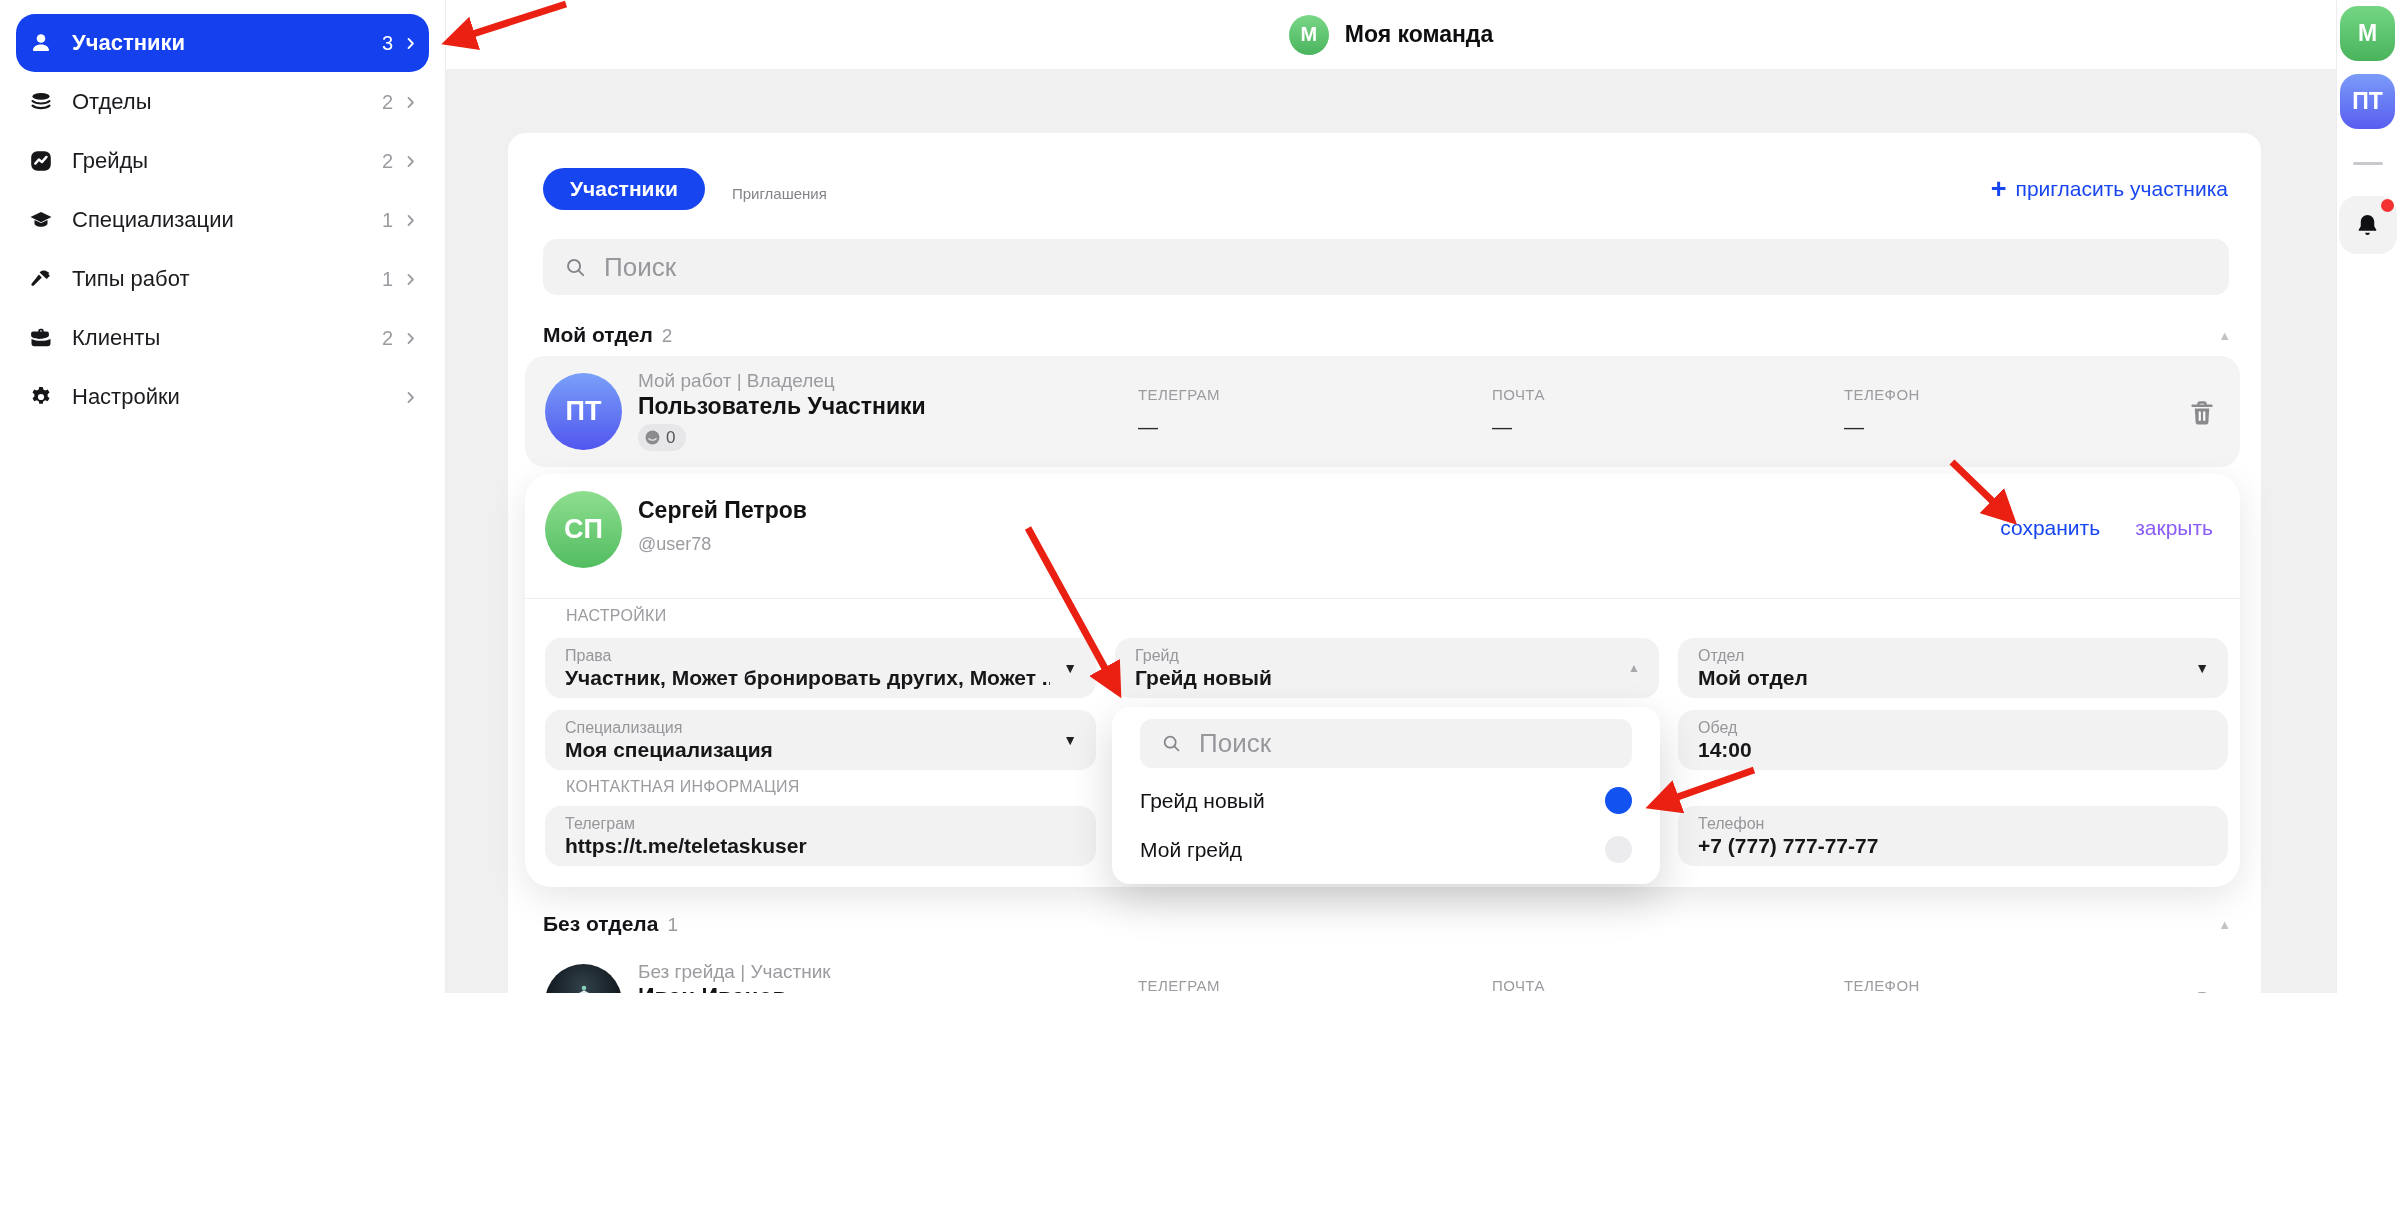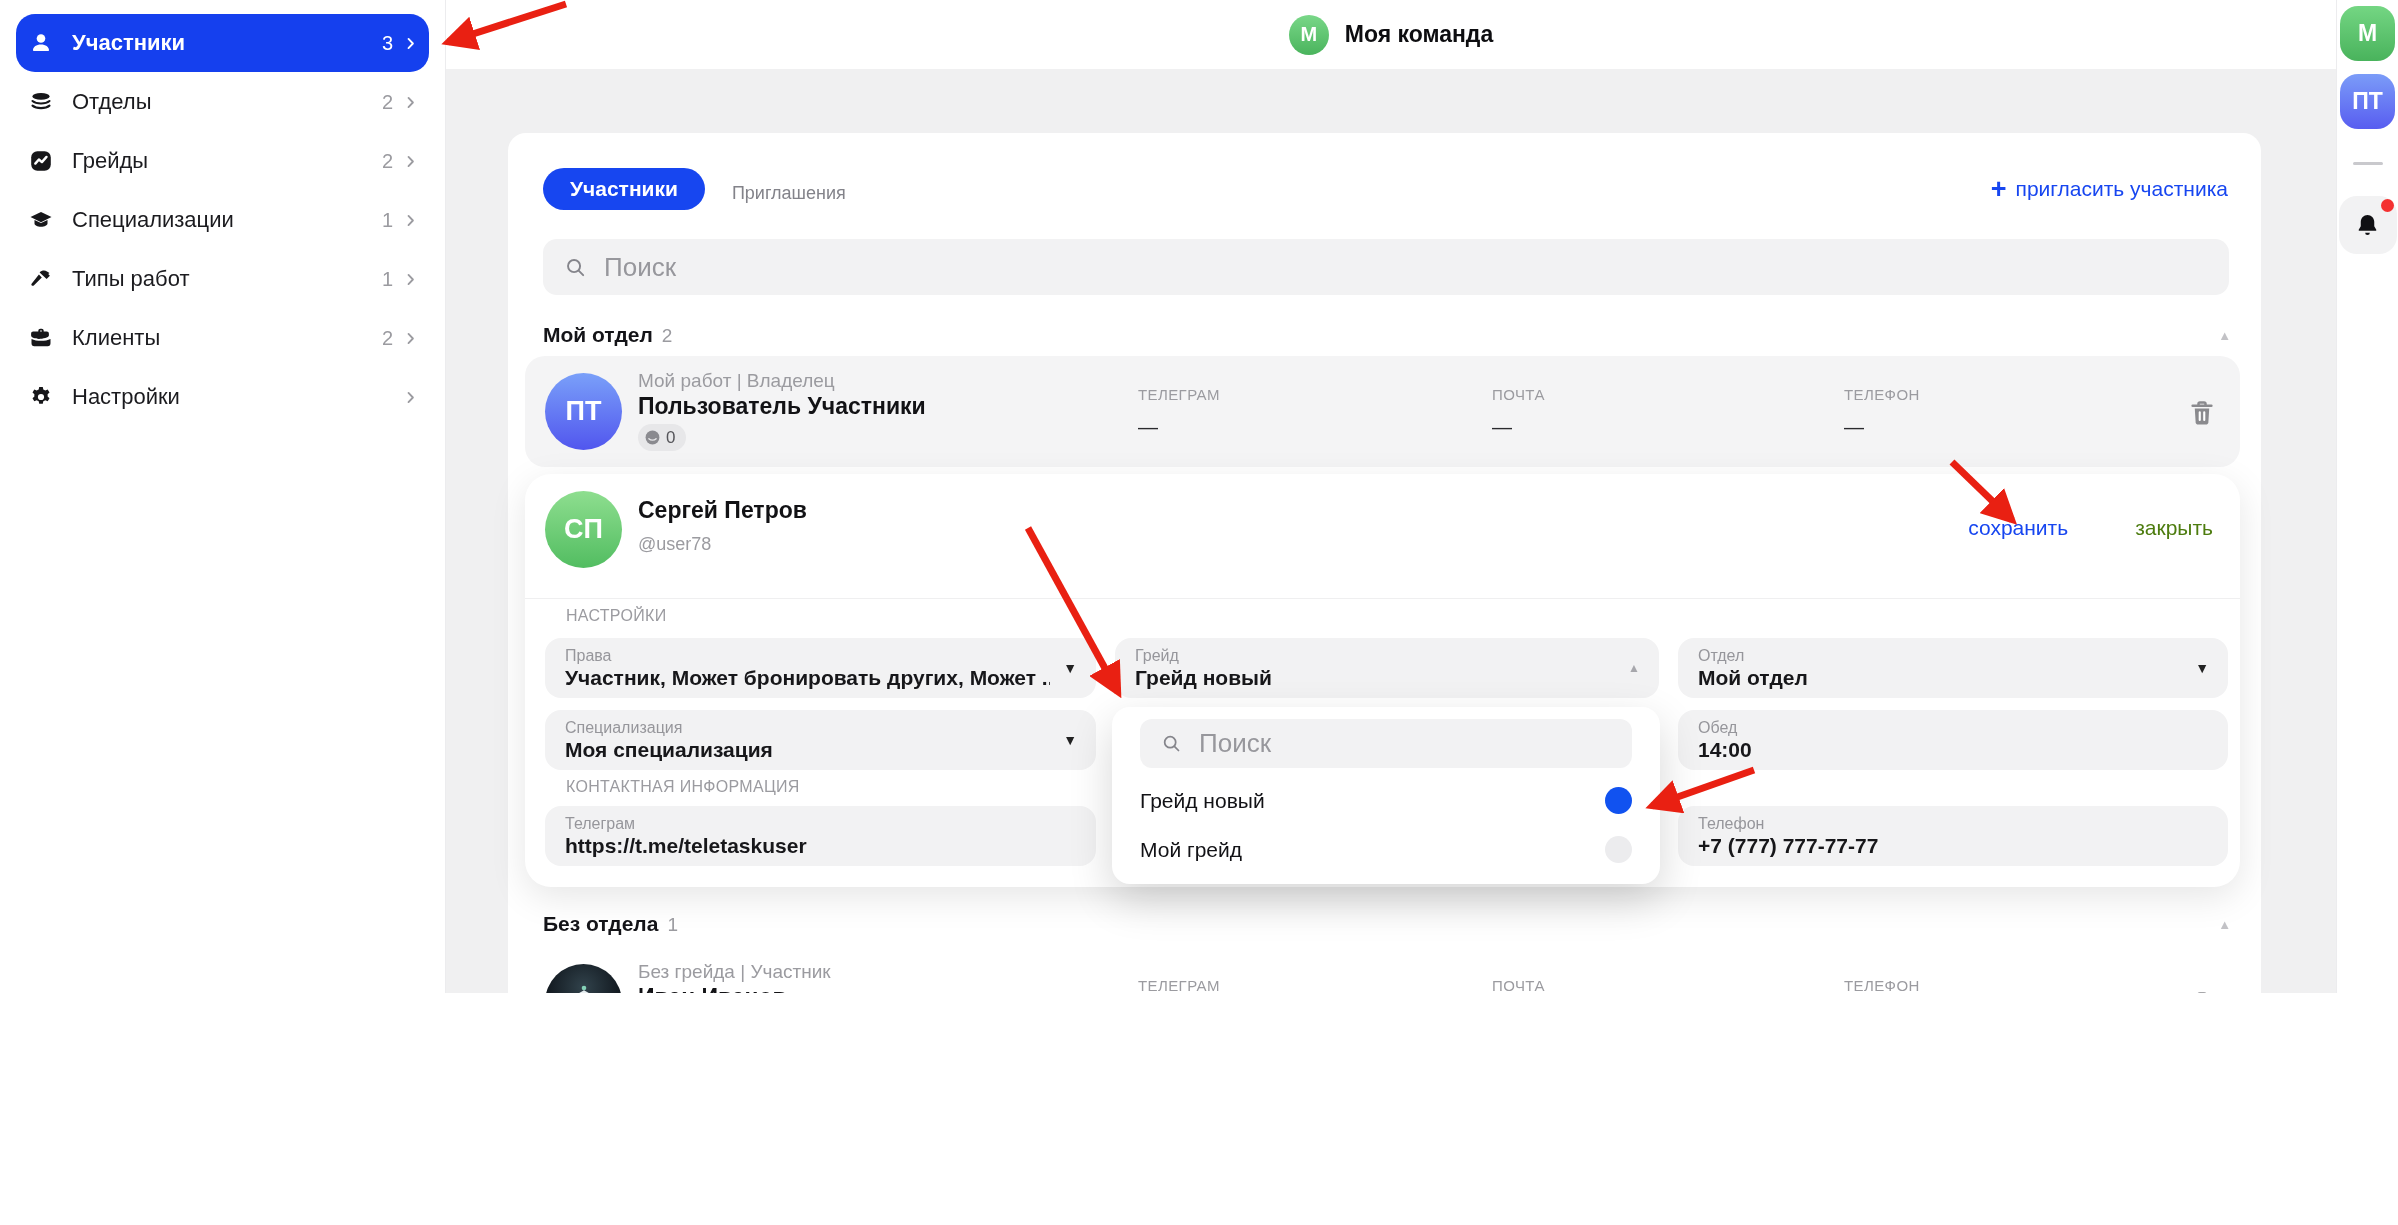--- a/index.html
+++ b/index.html
@@ -29,21 +29,21 @@
   .topbar{position:absolute;left:0;top:0;width:100%;height:69px;background:#fff;
           display:flex;align-items:center;justify-content:center;gap:16px;}
   .team-avatar{width:40px;height:40px;border-radius:50%;background:linear-gradient(180deg,#79d788 0%,#4ab45d 100%);
                color:#fff;font-weight:700;font-size:20px;display:flex;align-items:center;justify-content:center;}
   .team-title{font-size:23px;font-weight:700;color:#0d0d10;}
   
   .card{position:absolute;left:62px;top:133px;width:1753px;height:1034px;background:#fff;border-radius:18px;}
   .tabs-row{position:absolute;left:35px;top:35px;right:33px;height:42px;display:flex;align-items:center;}
   .tab-pill{background:#1746f0;color:#fff;border-radius:999px;height:42px;padding:0 27px;
             display:flex;align-items:center;font-size:21px;font-weight:700;cursor:pointer;}
-  .tab-ghost{margin-left:27px;color:#83838a;font-size:18px;font-weight:500;cursor:pointer;margin-top:8px;}
+  .tab-ghost{margin-left:27px;color:#83838a;font-size:15px;font-weight:500;cursor:pointer;margin-top:8px;}
   .invite{margin-left:auto;display:flex;align-items:center;gap:9px;color:#1746f0;font-size:21px;
           font-weight:500;cursor:pointer;}
   .invite .plus{font-size:27px;font-weight:800;line-height:20px;}
   .searchbox{position:absolute;display:flex;align-items:center;background:#f2f2f3;border-radius:14px;
              padding:0 21px;gap:15px;}
   .searchbox svg{color:#85858b;flex:0 0 auto;}
   .searchbox input{border:none;outline:none;background:transparent;font-size:26px;width:100%;
                    font-family:inherit;color:#17171a;}
   .searchbox input::placeholder{color:#97979c;}
   .search-main{left:35px;top:106px;width:1686px;height:56px;}
@@ -67,21 +67,21 @@
   .m-col .c-label{font-size:15px;color:#9b9ba0;letter-spacing:.4px;}
   .m-col .c-value{font-size:20px;color:#2a2a2e;margin-top:13px;}
   .m-trash{position:absolute;left:1662px;top:42px;width:30px;height:30px;color:#8a8a8e;cursor:pointer;}
   
   .editor{position:absolute;left:17px;top:341px;width:1715px;height:413px;background:#fff;border-radius:26px;
           box-shadow:0 10px 36px rgba(0,0,0,.10);}
   .e-name{position:absolute;left:113px;top:23px;font-size:23px;font-weight:700;color:#121215;}
   .e-user{position:absolute;left:113px;top:60px;font-size:18px;color:#9b9ba0;}
   .e-actions{position:absolute;right:27px;top:42px;display:flex;gap:35px;font-size:21px;font-weight:500;}
   .e-save{color:#1746f0;cursor:pointer;}
-  .e-close{color:#4d7c0f;cursor:pointer;margin-left:32px;}
+  .e-close{color:#8b5cf6;cursor:pointer;}
   .e-divider{position:absolute;left:0;right:0;top:124px;border-top:1px solid #efeff0;}
   .e-heading{position:absolute;font-size:16px;color:#9b9ba0;letter-spacing:.3px;}
   .field{position:absolute;height:60px;background:#f2f2f3;border-radius:16px;padding:9px 46px 0 20px;}
   .field .flabel{font-size:16px;color:#96969b;line-height:17px;}
   .field .fvalue{font-size:21px;font-weight:600;color:#17171a;line-height:27px;white-space:nowrap;overflow:hidden;}
   .field .sel-arrow{position:absolute;right:19px;top:50%;transform:translateY(-50%);font-size:14px;color:#222;}
   .field .sel-arrow.up{color:#a7a7ac;font-size:12px;}
   .col1{left:20px;width:551px;} .col2{left:590px;width:544px;} .col3{left:1153px;width:550px;}
   .frow1{top:164px;} .frow2{top:236px;} .frow3{top:332px;}
   

